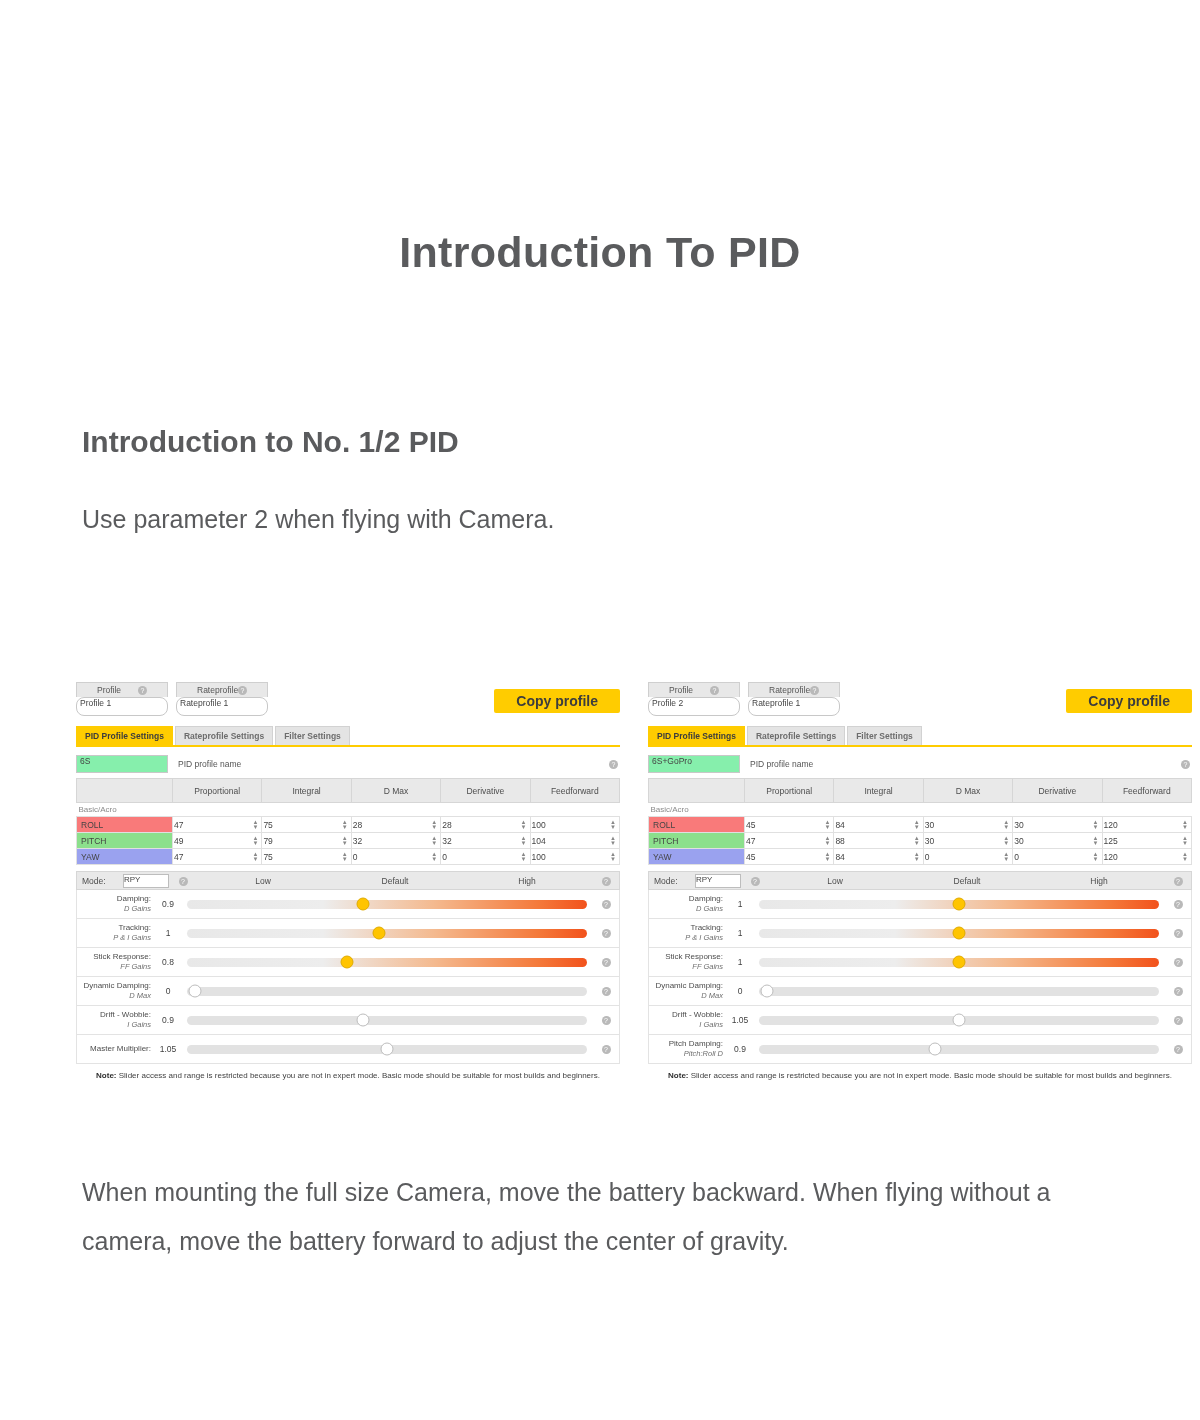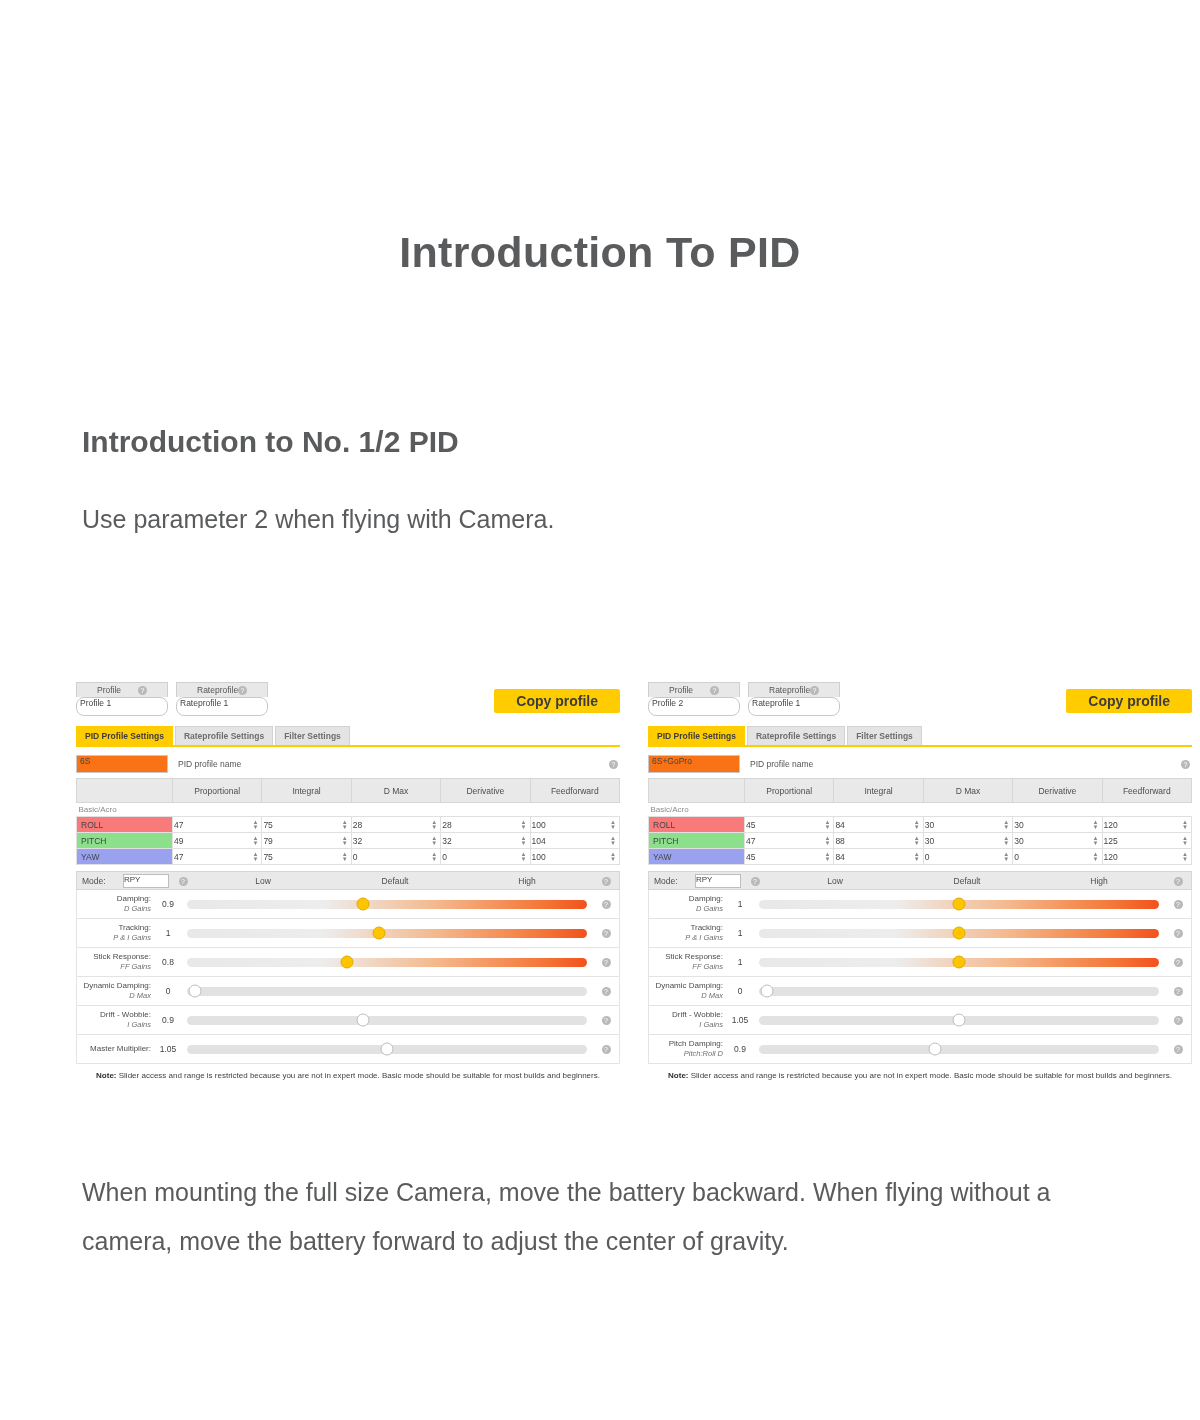--- a/index.html
+++ b/index.html
@@ -93,21 +93,21 @@
     font-size:8.5px; font-weight:bold; padding: 4px 8px; background:#e4e4e4;
     color:#6d6d6d; border:1px solid #d2d2d2; border-bottom:none; margin-right:2px;
   }
   .tab.active { background:#ffcc00; color:#3d3d3d; border-color:#ffcc00; }
 
   
   .name-row {
     display:flex; align-items:center; margin-top:8px; gap:10px; position:relative;
   }
   .name-input {
-    width:92px; height:18px; border:1px solid #c8c8c8; background:#f97316;
+    width:92px; height:18px; border:1px solid #c8c8c8; background:#86efac;
     font-size:8.5px; padding-left:3px; color:#444; font-family:"Liberation Sans", sans-serif;
   }
   .name-label { font-size:8.5px; color:#555; }
   .name-row .qmark { position:absolute; right:2px; }
 
   
   table.pid { width:100%; border-collapse:collapse; margin-top:5px; table-layout:fixed; }
   table.pid th {
     background:#e9e9e9; border:1px solid #d6d6d6; font-size:8.5px; font-weight:normal;
     color:#4d4d4d; height:24px;

